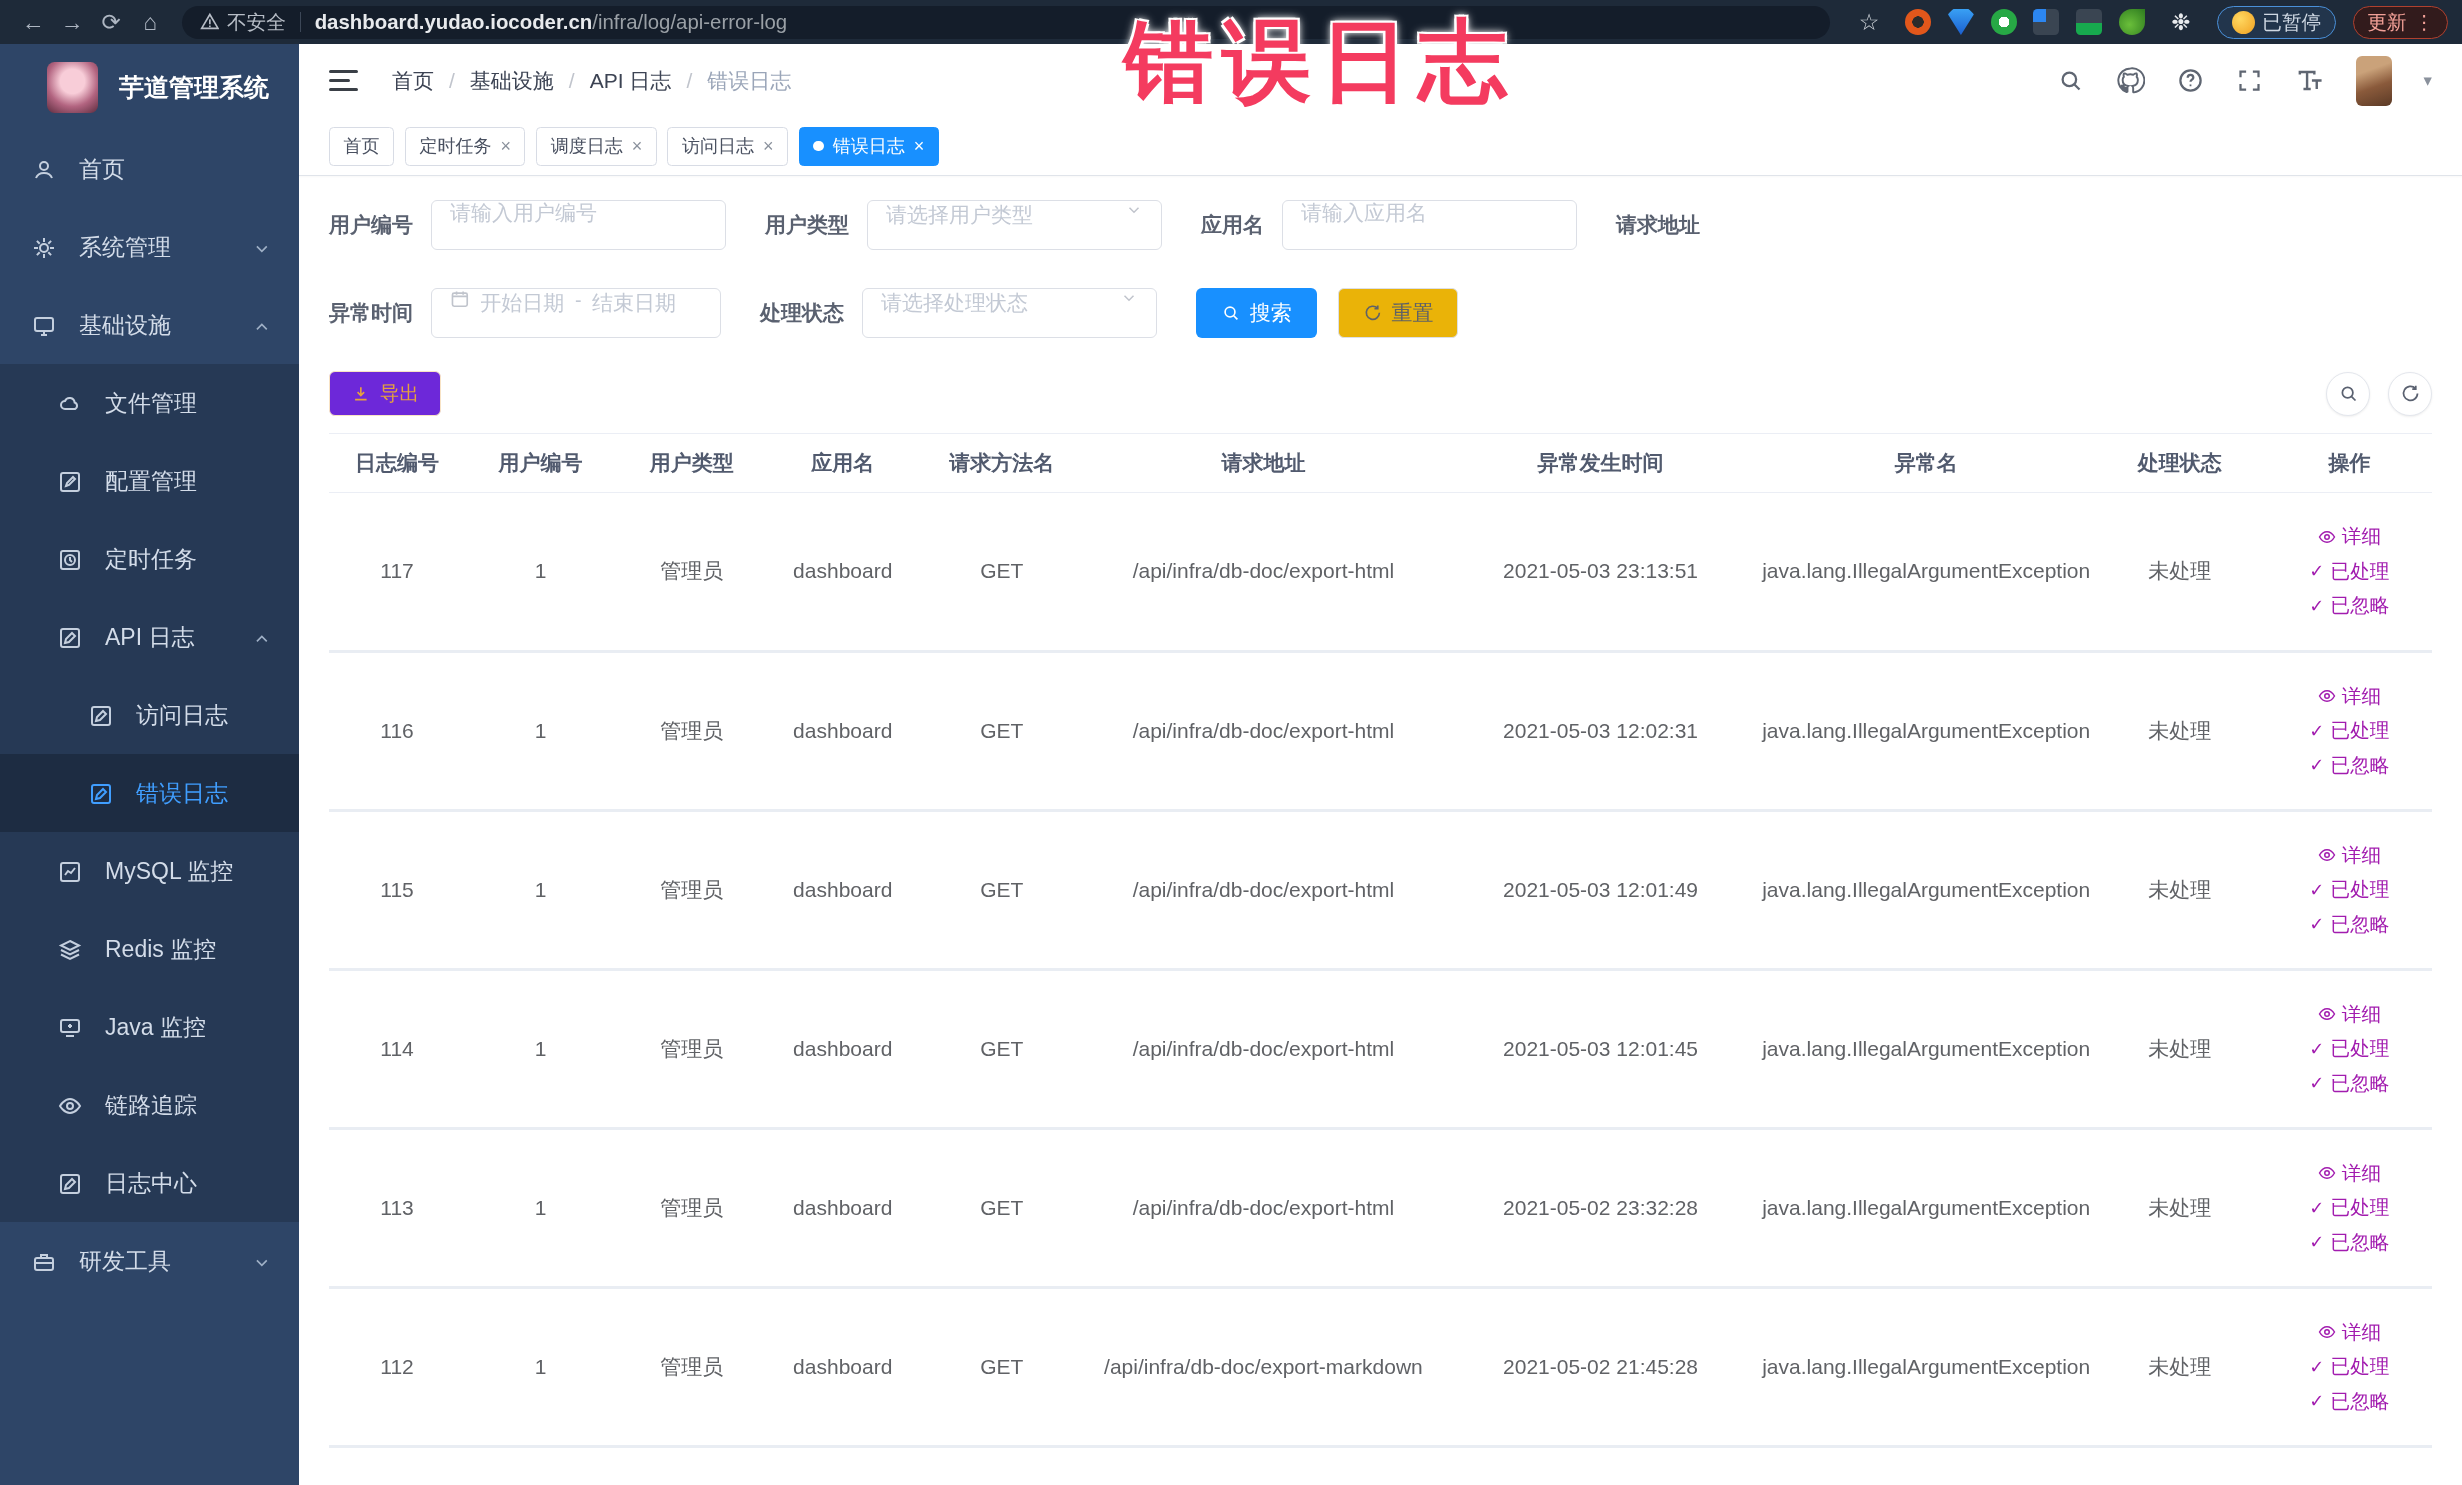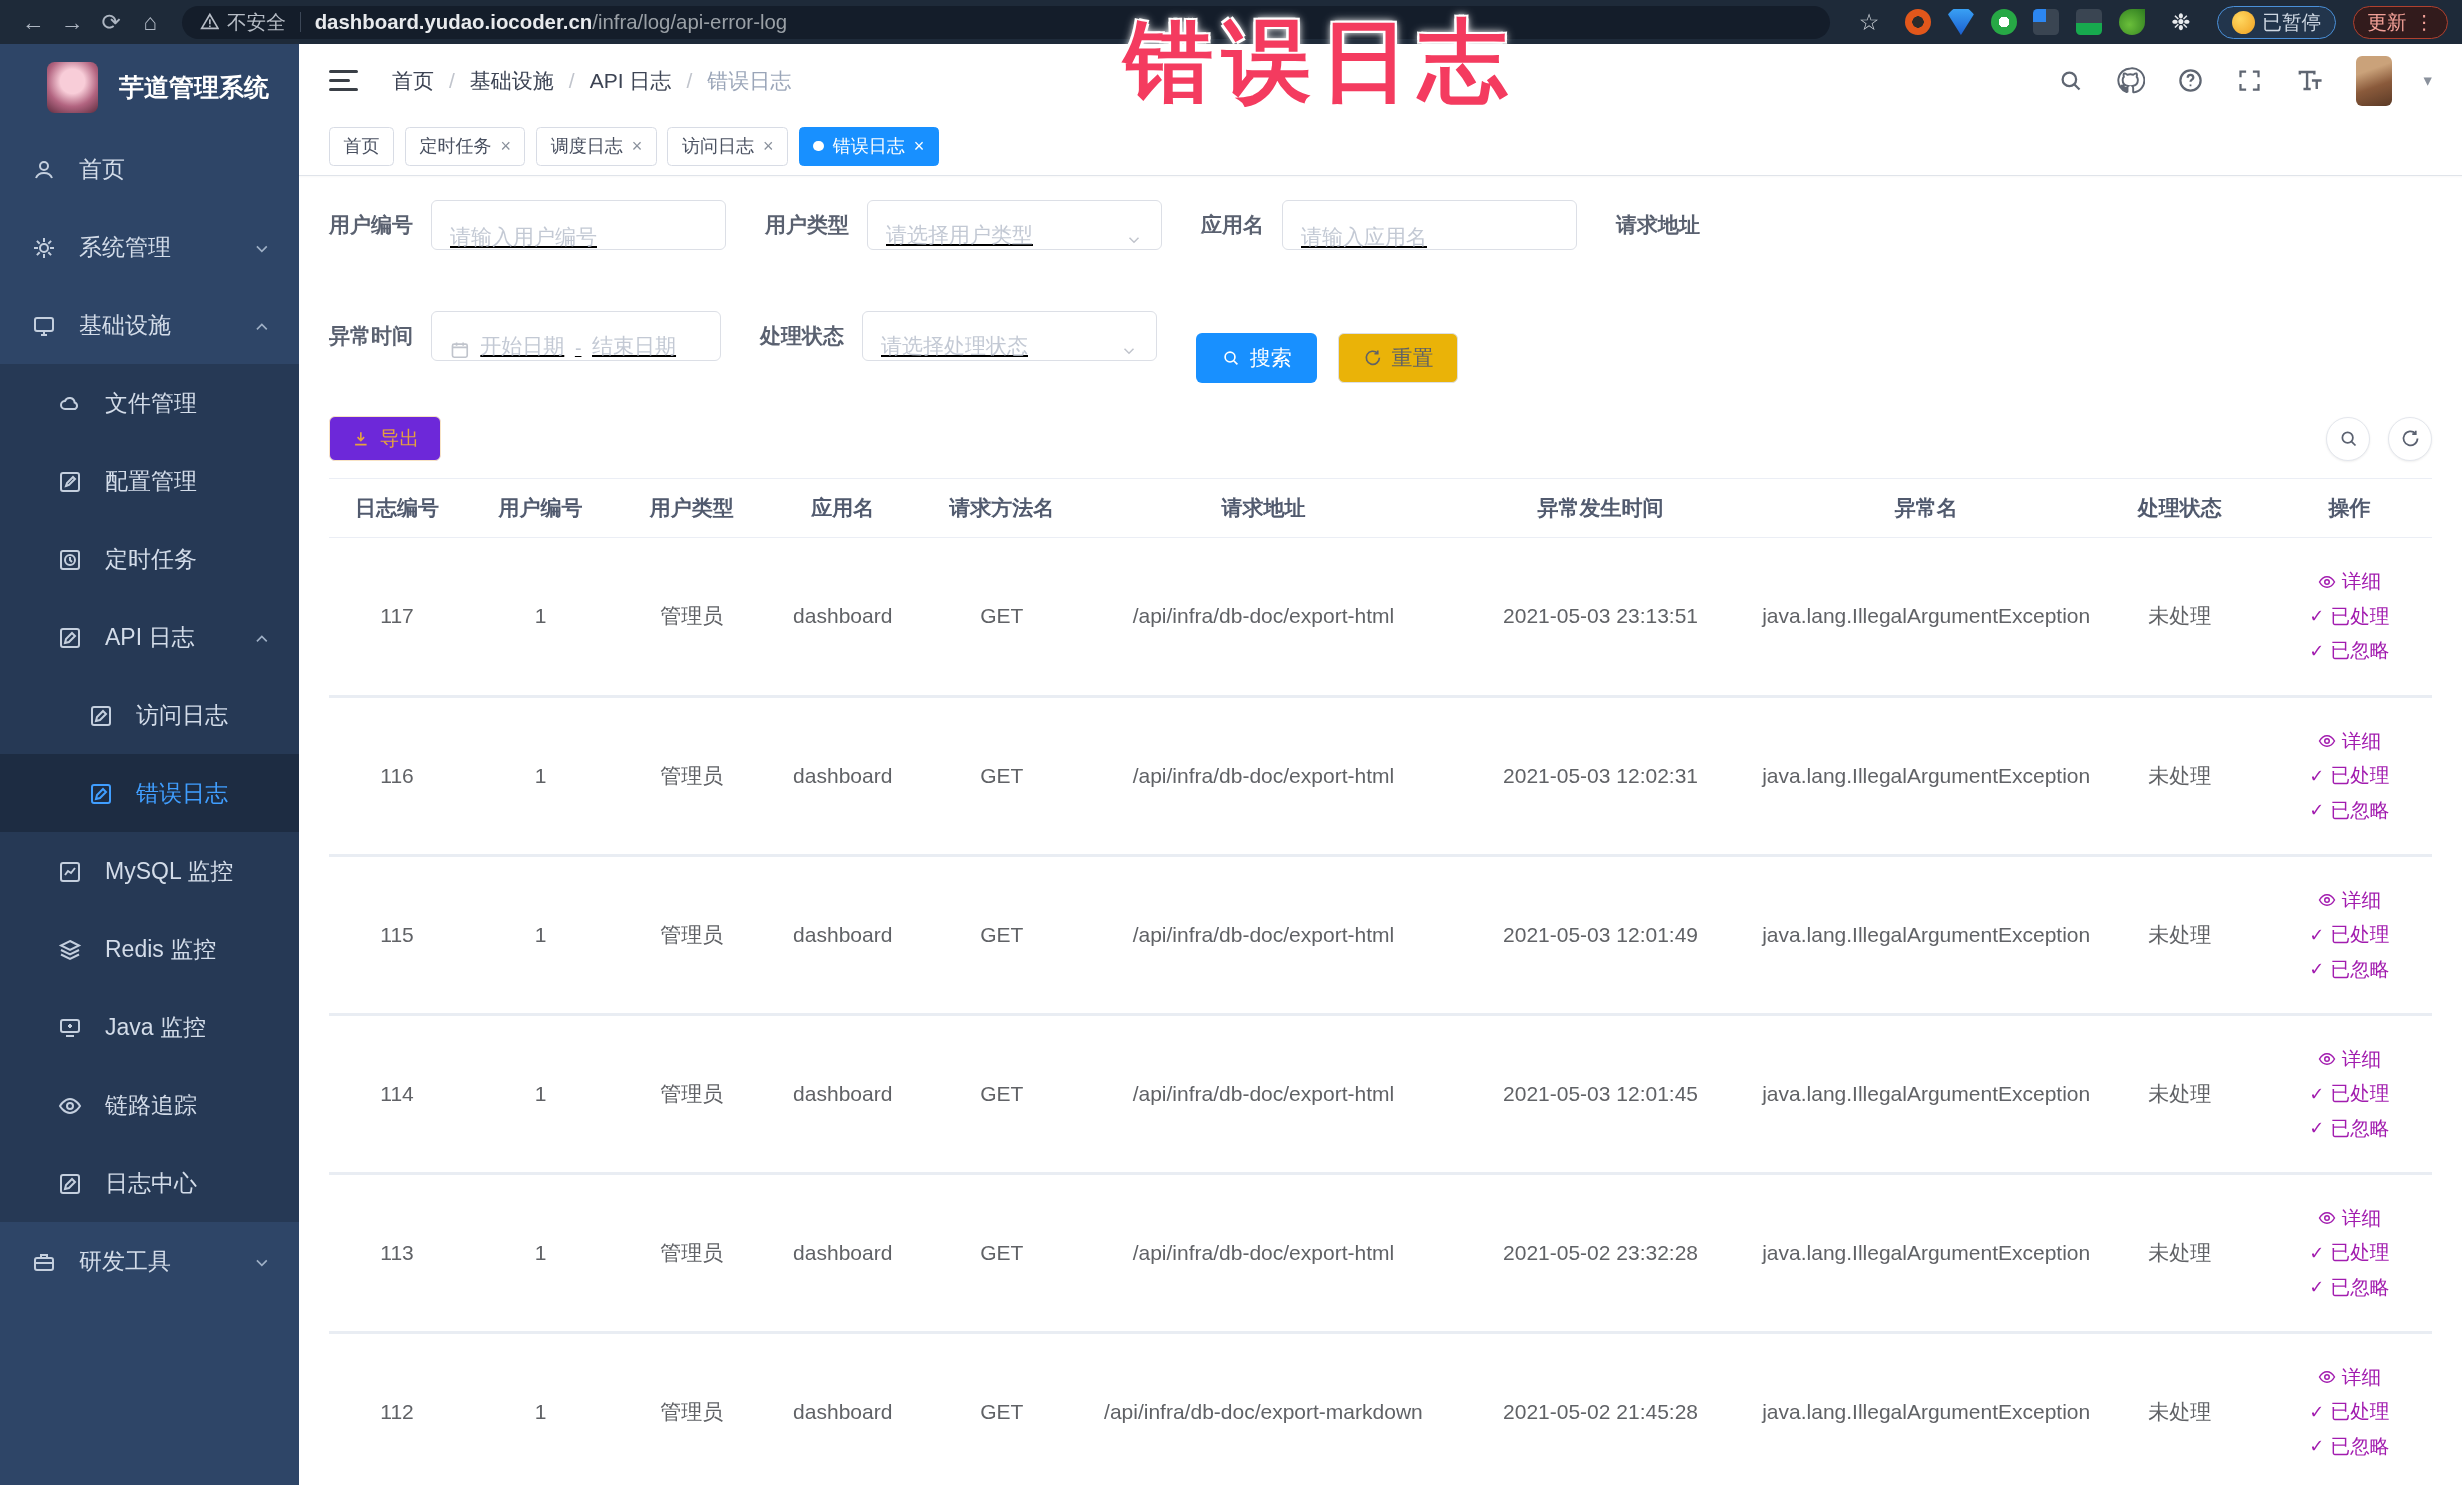--- a/index.html
+++ b/index.html
@@ -75,31 +75,31 @@
   .tag.active .x { color:#fff; }
   .dot { width:10.6px; height:10.6px; border-radius:50%; background:#fff; }
 
   .content { padding:0 30px; }
 
   
   .frow { display:flex; align-items:center; margin-top:24px; }
   .fg { display:flex; align-items:center; margin-right:39px; }
   .fg label { font-size:21px; font-weight:700; color:#5a6170; margin-right:18px; white-space:nowrap; }
   .inp { position:relative; height:50px; border:1.5px solid #dcdfe6; border-radius:6px; background:#fff;
-    display:flex; align-items:flex-end; padding:0 18px;text-decoration:underline; }
+    display:flex; align-items:flex-start; padding:0 18px; }
   .inp input { border:none; outline:none; width:100%; font-size:21px; color:#606266; background:transparent;
     font-family:"Liberation Sans", sans-serif; }
   .inp input::placeholder { color:#c3c9d4; }
   .w390 { width:295px; } .w480 { width:290px; }
   .sel-chev { color:#c0c4cc; margin-left:6px; }
   .range-sep { color:#c3c9d4; font-size:19.7px; margin:0 10.6px; }
   .cal { color:#c0c4cc; margin-right:10.6px; }
   .ph { color:#c3c9d4; font-size:21px; white-space:nowrap; }
   .btn { height:50px; border-radius:6px; font-size:21px; display:flex; align-items:center; gap:9px;
-    padding:0 24px; cursor:pointer; border:1.5px solid transparent;margin-top:45px; }
+    padding:0 24px; cursor:pointer; border:1.5px solid transparent; }
   .btn.primary { background:#1890ff; color:#fff; }
   .btn.plain { background:#eab308; color:#606266; border-color:#dcdfe6;font-family:Liberation Serif, serif; }
   .btn + .btn { margin-left:21px; }
 
   
   .toolbar { margin-top:33px; display:flex; align-items:center; }
   .btn-export { height:45px; padding:0 21px; border-radius:6px; background:#6d28d9;
     border:1.5px solid #f8e3c5; color:#e6a23c; font-size:19.7px; display:flex; align-items:center; gap:9px; cursor:pointer; }
   .tool-right { margin-left:auto; display:flex; gap:18px; }
   .cbtn { width:44px; height:44px; border-radius:50%; background:#fff; border:1.5px solid #e4e7ed;

